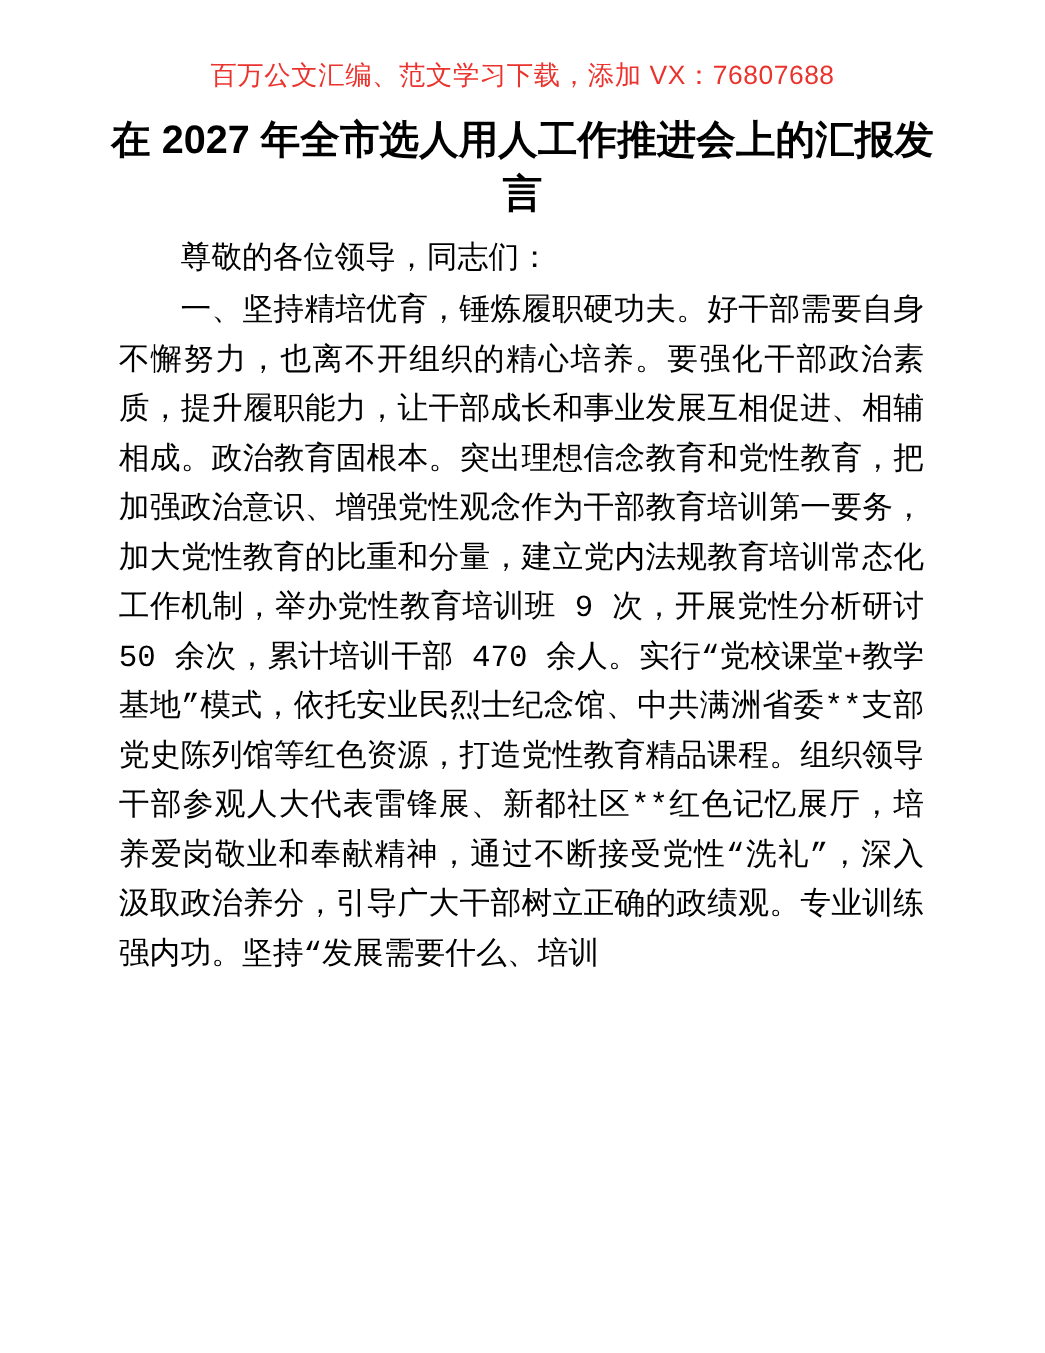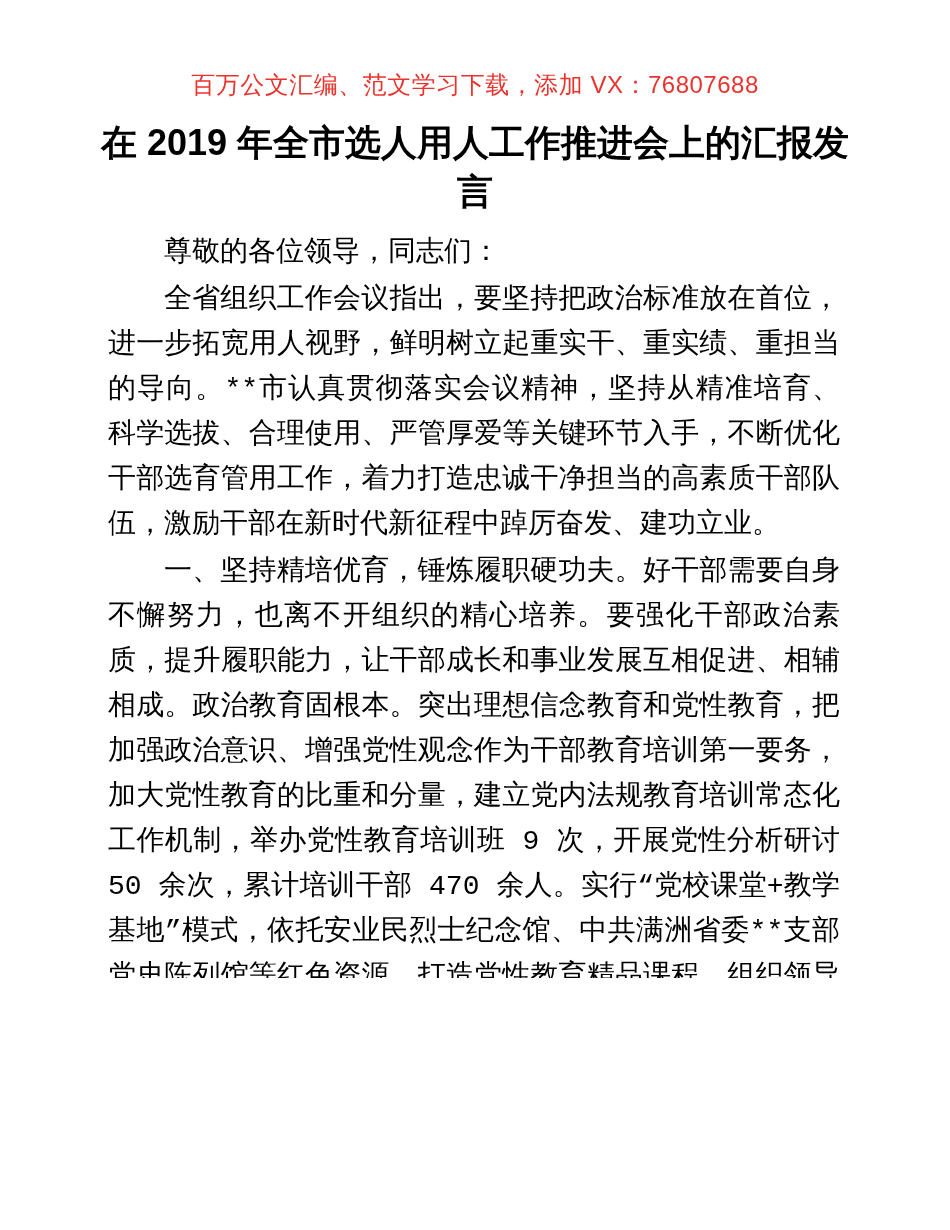--- a/index.html
+++ b/index.html
@@ -12,21 +12,20 @@
     background: var(--page-bg);
     font-family: "Liberation Sans", "DejaVu Sans", sans-serif;
   }
   .page {
     position: relative;
     width: 950px;
     height: 962px;
     background: var(--page-bg);
     overflow: hidden;
     color: var(--text-color);
-    margin-top: 16px;
   }
   .notice {
     padding-top: 54px;
     text-align: center;
     color: var(--notice-red);
     font-size: 24px;
     line-height: 30px;
     font-weight: 400;
     letter-spacing: 0.5px;
   }
@@ -53,20 +52,19 @@
     text-indent: 2em;
     word-break: break-all;
   }
 </style>
 </head>
 <body>
 
 <div class="page">
   <div class="notice">百万公文汇编、范文学习下载，添加 VX：76807688</div>
 
-  <h1 class="doc-title">在 2019 年全市选人用人工作推进会上的汇报发言</h1>
+  <h1 class="doc-title">在 2027 年全市选人用人工作推进会上的汇报发言</h1>
 
   <div class="content">
     <p>尊敬的各位领导，同志们：</p>
-    <p>全省组织工作会议指出，要坚持把政治标准放在首位，进一步拓宽用人视野，鲜明树立起重实干、重实绩、重担当的导向。**市认真贯彻落实会议精神，坚持从精准培育、科学选拔、合理使用、严管厚爱等关键环节入手，不断优化干部选育管用工作，着力打造忠诚干净担当的高素质干部队伍，激励干部在新时代新征程中踔厉奋发、建功立业。</p>
     <p>一、坚持精培优育，锤炼履职硬功夫。好干部需要自身不懈努力，也离不开组织的精心培养。要强化干部政治素质，提升履职能力，让干部成长和事业发展互相促进、相辅相成。政治教育固根本。突出理想信念教育和党性教育，把加强政治意识、增强党性观念作为干部教育培训第一要务，加大党性教育的比重和分量，建立党内法规教育培训常态化工作机制，举办党性教育培训班 9 次，开展党性分析研讨 50 余次，累计培训干部 470 余人。实行“党校课堂+教学基地”模式，依托安业民烈士纪念馆、中共满洲省委**支部党史陈列馆等红色资源，打造党性教育精品课程。组织领导干部参观人大代表雷锋展、新都社区**红色记忆展厅，培养爱岗敬业和奉献精神，通过不断接受党性“洗礼”，深入汲取政治养分，引导广大干部树立正确的政绩观。专业训练强内功。坚持“发展需要什么、培训</p>
   </div>
 </div>
 
 </body></html>

